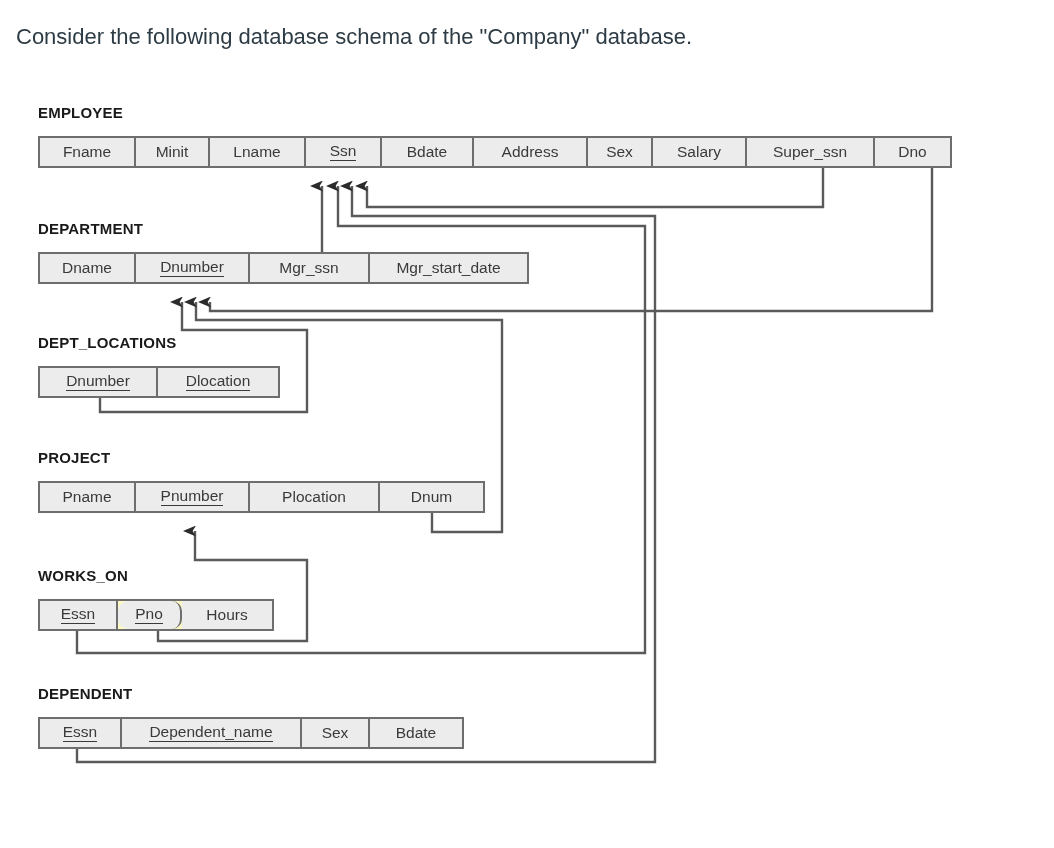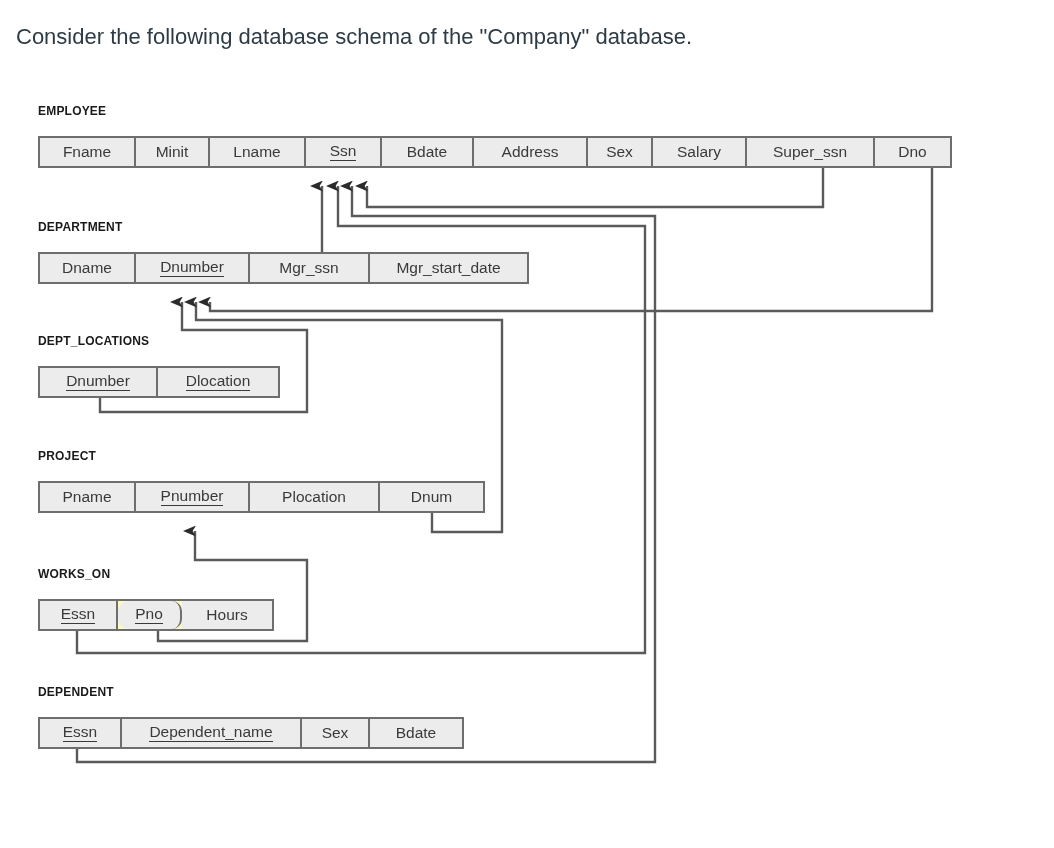--- a/index.html
+++ b/index.html
@@ -38,21 +38,21 @@
     position: absolute;
     left: 0; top: 0;
     width: 1054px; height: 848px;
     pointer-events: none;
   }
 
   .rel { position: absolute; }
   .rel-name {
     position: absolute;
     left: 0; top: 0;
-    font-size: 12px;
+    font-size: 15px;
     font-weight: bold;
     color: #1a1a1a;
     letter-spacing: 0.2px;
     white-space: nowrap;
     font-family: "Liberation Sans", sans-serif;
   }
   .attr-row {
     position: absolute;
     display: flex;
     border: 2px solid #6e6e6e;

